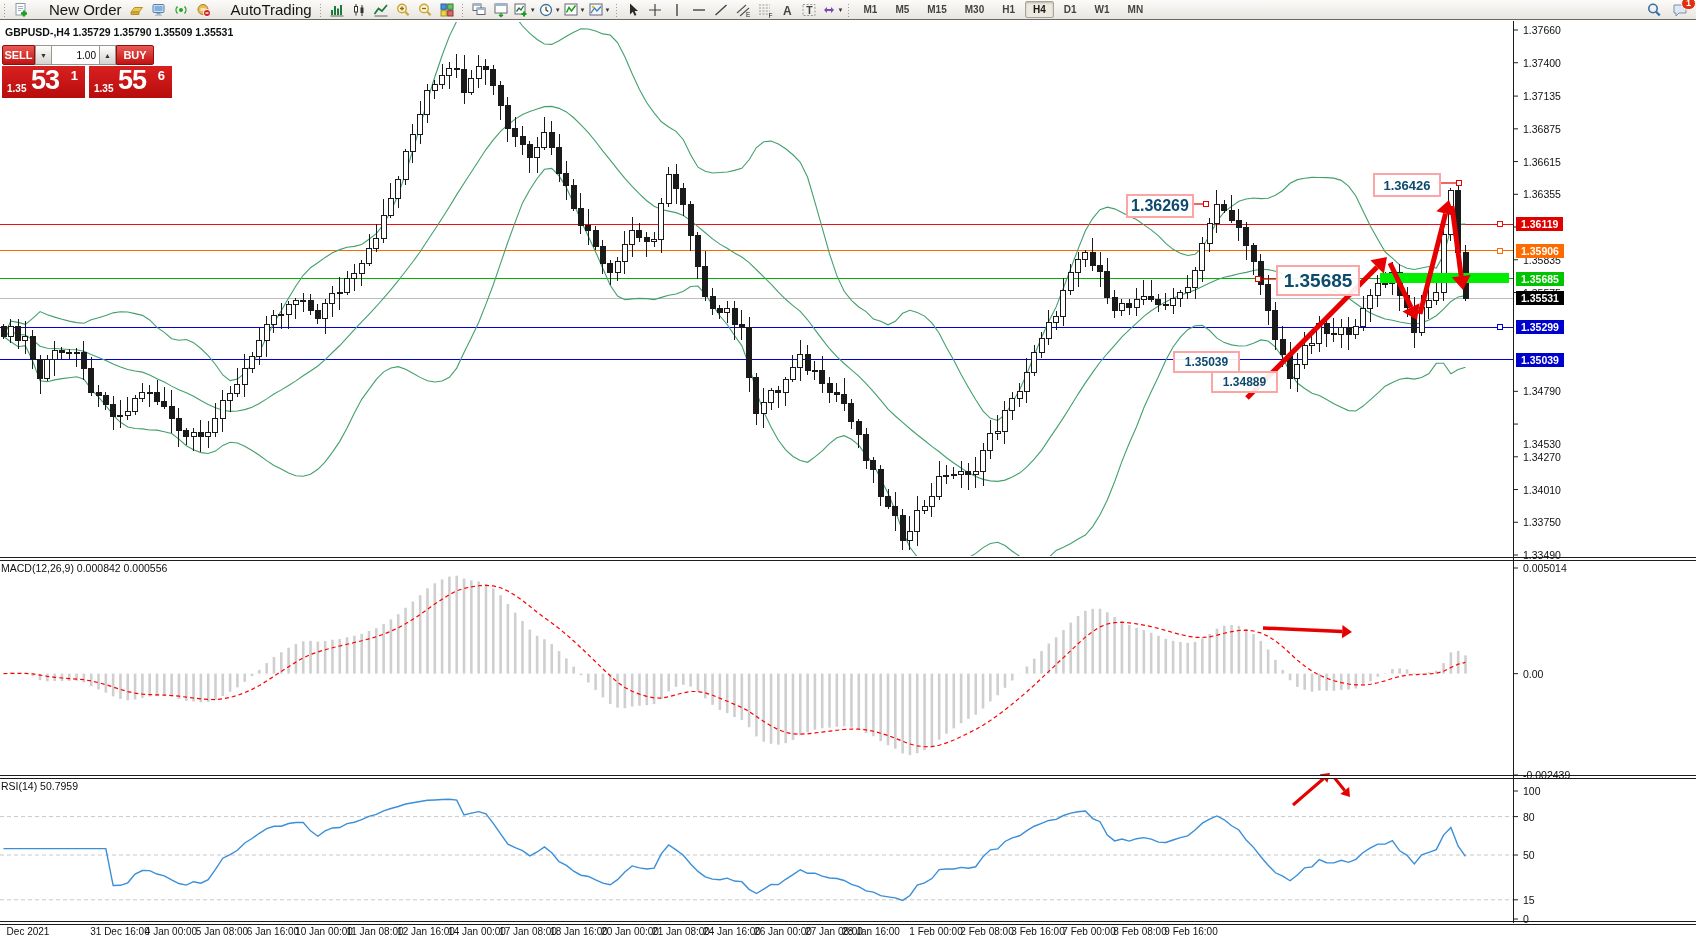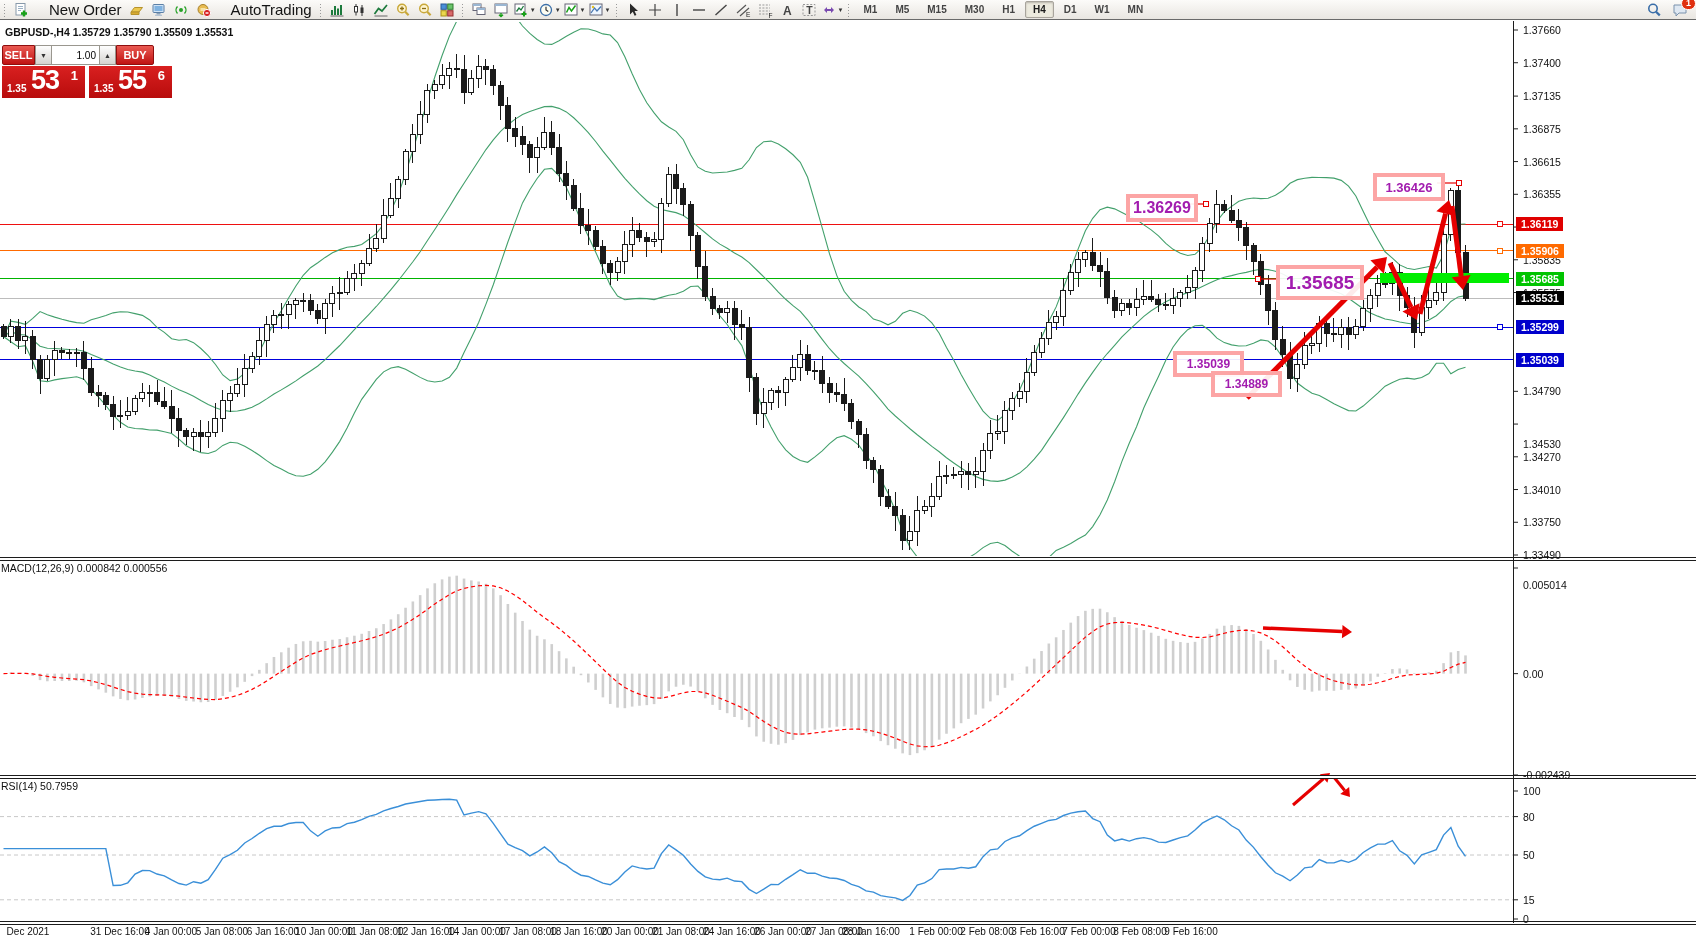--- a/index.html
+++ b/index.html
@@ -16,21 +16,21 @@
   #right-tools{margin-left:auto;display:flex;align-items:center;padding-right:5px;gap:4px}
   .badge{position:absolute;top:-4px;right:-5px;background:#e03010;color:#fff;font-size:9px;font-weight:bold;border-radius:7px;padding:0 4px;line-height:11px;border:1px solid #fff}
   
   #chart-svg{position:absolute;left:0;top:0;width:1696px;height:939px;z-index:5}
   .panel-sep{position:absolute;left:0;width:1696px;height:2px;border-top:1px solid #1c1c1c;border-bottom:1px solid #1c1c1c;background:#fff;z-index:8}
   #axis-border{position:absolute;left:1513px;top:21px;width:1px;height:902px;background:#1c1c1c;z-index:8}
   #axis-layer{position:absolute;left:1514px;top:0;width:182px;height:913px;z-index:9;pointer-events:none}
   .tick{position:absolute;left:9px;font-size:10.5px;color:#101010;white-space:nowrap}
   .ptag{position:absolute;left:2px;height:14px;line-height:14px;padding:0 5px;color:#fff;font-size:10.5px;font-weight:bold;white-space:nowrap}
   #ann-layer{position:absolute;left:0;top:0;z-index:12}
-  .ann{position:absolute;border:4px solid #fca5a5;color:#a21caf;background:rgba(255,255,255,.92);font-weight:bold;display:flex;align-items:center;justify-content:center;white-space:nowrap}
+  .ann{position:absolute;border:2px solid #fca5a5;color:#0c4a6e;background:rgba(255,255,255,.92);font-weight:bold;display:flex;align-items:center;justify-content:center;white-space:nowrap}
   .tlabel{position:absolute;top:926px;font-size:10px;color:#101010;white-space:nowrap;transform:translateX(-50%);z-index:9}
   .ind-label{position:absolute;font-size:10.5px;color:#101010;z-index:9;white-space:nowrap}
   #ohlc-header{position:absolute;left:5px;top:26px;font-size:10.5px;font-weight:bold;color:#101010;z-index:11;white-space:nowrap}
   
   #trade-panel{position:absolute;left:2px;top:45px;width:170px;z-index:15;font-family:"Liberation Sans",sans-serif}
   #tp-row1{display:flex;height:20px}
   .tp-btn{color:#fff;font-size:11px;font-weight:bold;display:flex;align-items:center;justify-content:center;background:linear-gradient(#ea5a52,#c01212);border:1px solid #8f0e0e;box-sizing:border-box}
   #sell-btn{width:33px;border-radius:2px 0 0 2px}
   #buy-btn{width:38px;border-radius:0 2px 2px 0}
   .spin{width:17px;background:linear-gradient(#fefefe,#d5d3cf);border:1px solid #9a978f;box-sizing:border-box;display:flex;align-items:center;justify-content:center;font-size:7px;color:#333}
@@ -1004,21 +1004,21 @@
     <div class="tick" style="top: 450.799px;">1.34270</div>
     <div class="tick" style="top: 483.532px;">1.34010</div>
     <div class="tick" style="top: 516.266px;">1.33750</div>
     <div class="tick" style="top: 549px;">1.33490</div>
     <div class="ptag" style="top: 217.011px; background: rgb(224, 0, 0);">1.36119</div>
     <div class="ptag" style="top: 243.827px; background: rgb(255, 106, 0);">1.35906</div>
     <div class="ptag" style="top: 271.651px; background: rgb(0, 196, 0);">1.35685</div>
     <div class="ptag" style="top: 291.04px; background: rgb(0, 0, 0);">1.35531</div>
     <div class="ptag" style="top: 320.248px; background: rgb(0, 0, 204);">1.35299</div>
     <div class="ptag" style="top: 352.982px; background: rgb(0, 0, 204);">1.35039</div>
-    <div class="tick" style="top: 562px; margin-top: 17px;">0.005014</div>
+    <div class="tick" style="top: 562px;">0.005014</div>
     <div class="tick" style="top: 667.628px;">0.00</div>
     <div class="tick" style="top: 769px;">-0.002439</div>
     <div class="tick" style="top: 785px;">100</div>
     <div class="tick" style="top: 810.6px;">80</div>
     <div class="tick" style="top: 849px;">50</div>
     <div class="tick" style="top: 893.8px;">15</div>
     <div class="tick" style="top: 913px;">0</div>
   </div>
 <div id="ann-layer">
     <div class="ann" style="left: 1126px; top: 194px; width: 64px; height: 20px; font-size: 16px;">1.36269</div>

